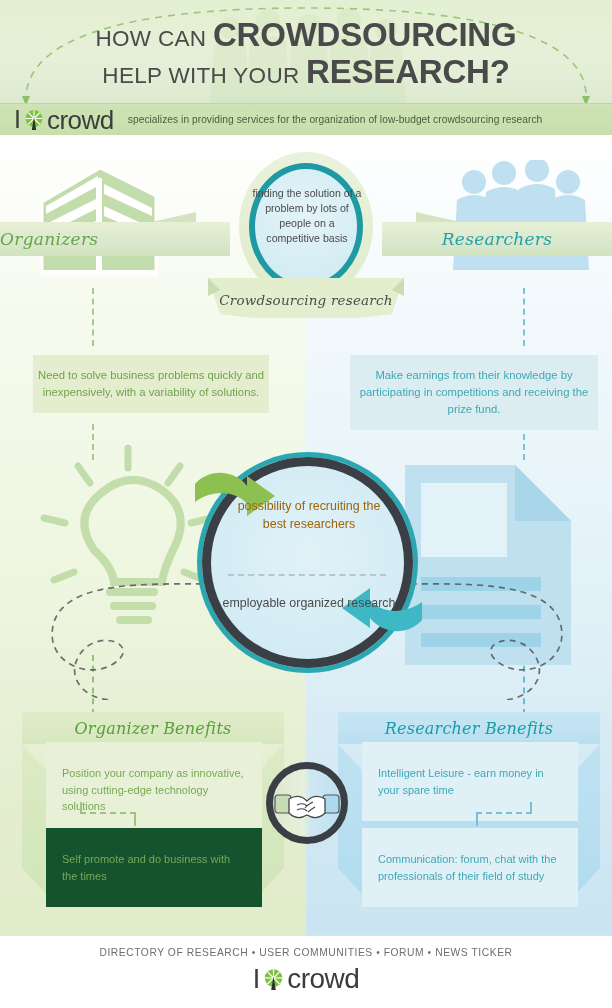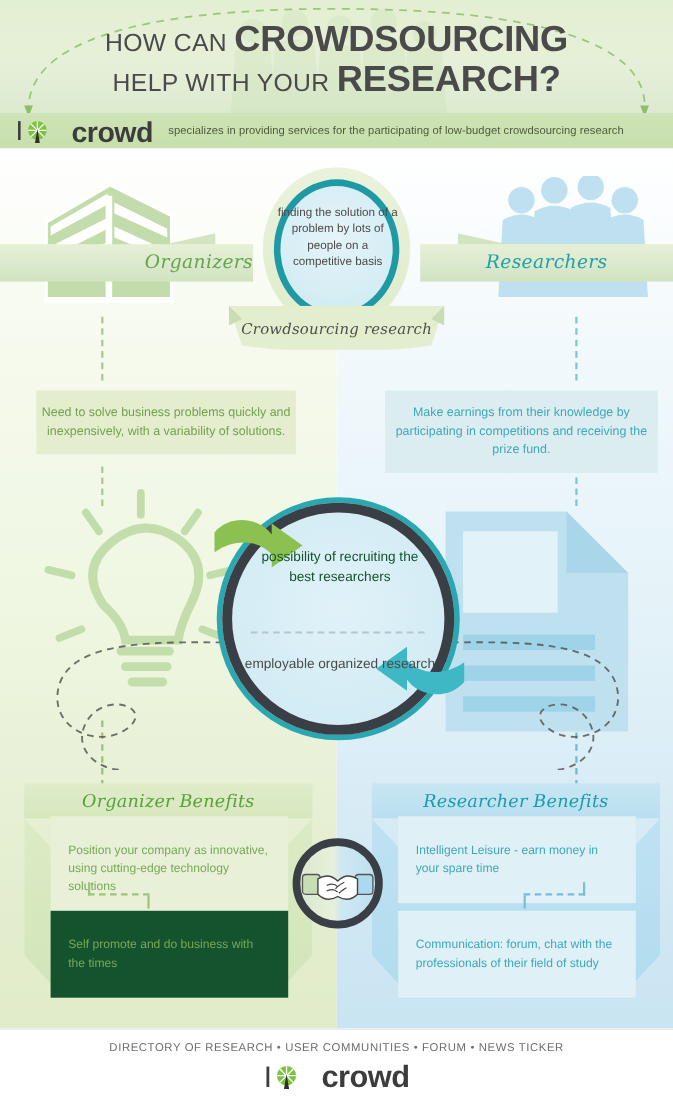--- a/index.html
+++ b/index.html
@@ -48,21 +48,21 @@
   }
   .logo { display: flex; align-items: center; }
   .logo-i {
     font-family: "Liberation Sans", sans-serif;
     font-size: 25px; color: #3c3c3c; line-height: 1; margin-right: 1px;
     font-weight: 300;
   }
   .logo-lime { position: relative; width: 22px; height: 22px; margin: 0 1px; }
   .logo-word {
     font-size: 26px; color: #3c3c3c; letter-spacing: -.5px;
-    font-weight: 700; line-height: 1; margin-left: 19px;
+    font-weight: 400; line-height: 1; margin-left: 1px;
   }
   .brand-tag {
     margin-left: 14px; font-size: 10.2px; color: #4e5b3e; letter-spacing: .05px;
     white-space: nowrap;
   }
 
   
   .body-bg {
     position: absolute; left: 0; top: 135px; width: 612px; height: 800px;
   }
@@ -75,21 +75,21 @@
     background: linear-gradient(180deg, #ffffff 0%, #f2f9fc 22%, #e3f2f8 55%, #d4e9f4 82%, #c9e4f2 100%);
   }
 
   
   .icon-building { position: absolute; left: 34px; top: 162px; width: 130px; height: 125px; }
   .icon-people   { position: absolute; left: 452px; top: 160px; width: 140px; height: 128px; }
 
   .ribbon-left {
     position: absolute; left: 0; top: 222px; width: 230px; height: 34px;
     background: linear-gradient(180deg, #e7f0d4 0%, #dcead0 48%, #d2e3bf 100%);
-    display: flex; align-items: center; justify-content: flex-end;
+    display: flex; align-items: center; justify-content: flex-start;
   }
   .ribbon-right {
     position: absolute; left: 382px; top: 222px; width: 230px; height: 34px;
     background: linear-gradient(180deg, #e7f0d4 0%, #dcead0 48%, #d2e3bf 100%);
     display: flex; align-items: center; justify-content: center;
   }
   .ribbon-label {
     font-family: "DejaVu Serif", serif; font-style: italic;
     font-size: 17px; letter-spacing: .3px;
   }
@@ -169,21 +169,21 @@
     border: 9px solid #3a3f45;
     background: radial-gradient(circle at 50% 45%, #e1f2f8 0%, #cde9f3 100%);
     box-shadow: 0 0 0 5px #2ba7b2;
   }
   .cycle-divider {
     position: absolute; left: 228px; top: 574px; width: 158px;
     border-top: 2px dashed #b6c6cc;
   }
   .cycle-t1 {
     position: absolute; left: 225px; top: 498px; width: 168px;
-    text-align: center; font-size: 12.4px; line-height: 1.45; color: #14532d;
+    text-align: center; font-size: 12.4px; line-height: 1.45; color: #a16207;
   }
   .cycle-t2 {
     position: absolute; left: 220px; top: 595px; width: 178px;
     text-align: center; font-size: 12.4px; line-height: 1.45; color: #4b4b4b;
   }
   .arrow-green { position: absolute; left: 193px; top: 472px; width: 84px; height: 52px; }
   .arrow-teal  { position: absolute; left: 340px; top: 580px; width: 84px; height: 52px; }
 
   
   .ben-hdr {
@@ -316,21 +316,21 @@
               <line x1="11" y1="9.5" x2="16.8" y2="15.3"></line>
             <line x1="11" y1="9.5" x2="5.2" y2="15.3"></line>
               <line x1="11" y1="9.5" x2="2.8" y2="9.5"></line>
             <line x1="11" y1="9.5" x2="5.2" y2="3.7"></line>
           </g>
           <path d="M11 8 L13.2 21 L8.8 21 Z" fill="#2f2f2f"></path>
         </svg>
       </span>
       <span class="logo-word">crowd</span>
     </div>
-    <div class="brand-tag">specializes in providing services for the participating of low-budget crowdsourcing research</div>
+    <div class="brand-tag">specializes in providing services for the organization of low-budget crowdsourcing research</div>
   </div>
 
   <div class="body-bg">
     <div class="bg-left"></div>
     <div class="bg-right"></div>
   </div>
 
   <svg class="icon-building" viewBox="0 0 130 125">
     <g fill="none" stroke="#ffffff" stroke-width="3">
       <path d="M8 40 L66 6 L122 34 L122 112 L8 112 Z" fill="#c3dcab"></path>

